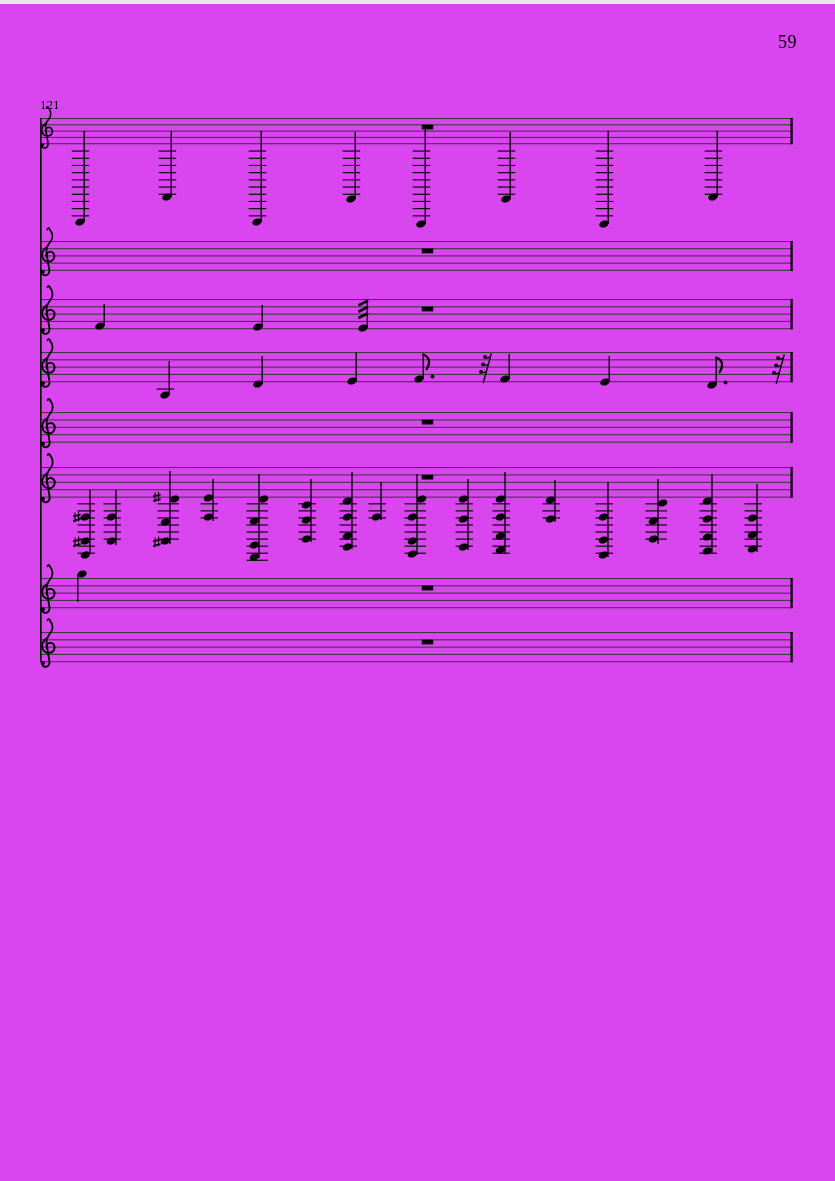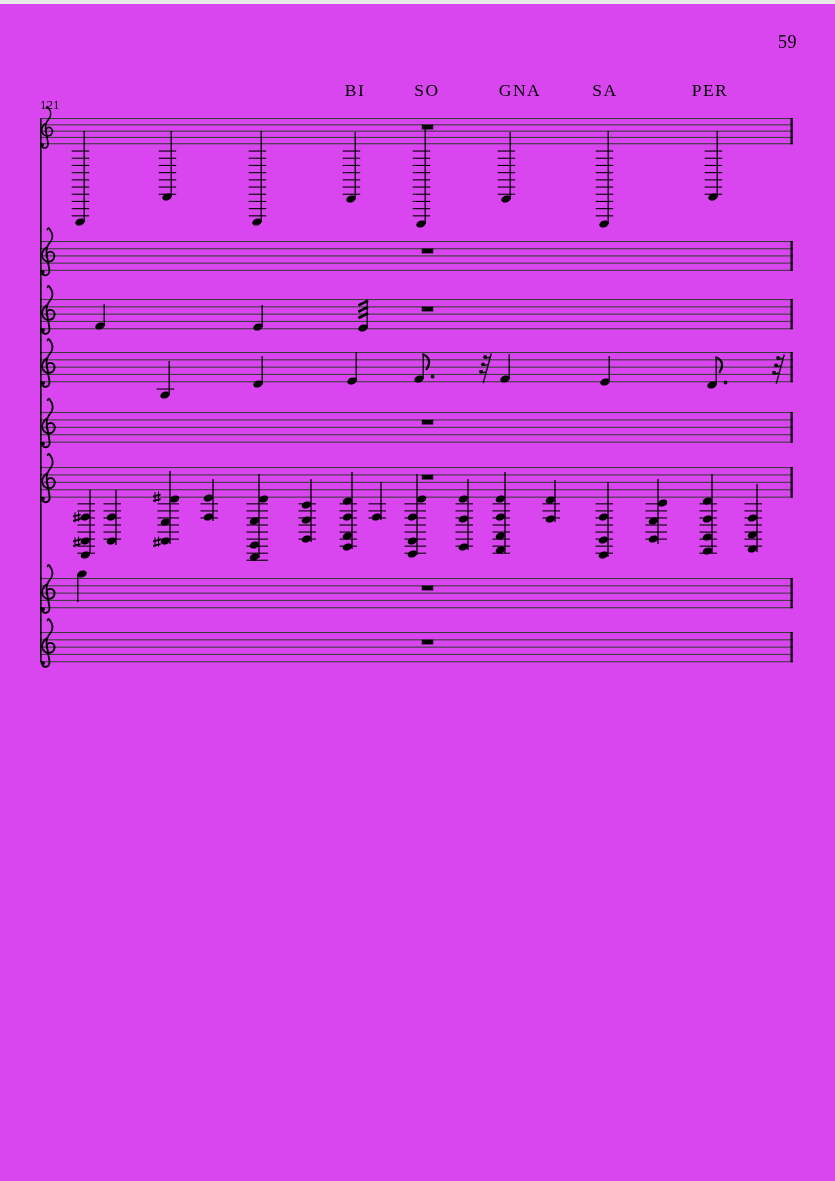--- a/index.html
+++ b/index.html
@@ -10,27 +10,20 @@
   .lyrics-row{position:absolute;left:0;top:0;width:835px;height:30px;}
   .syll{position:absolute;width:140px;margin-left:-70px;text-align:center;font-size:17.5px;letter-spacing:1.5px;}
   #score-svg{position:absolute;left:0;top:0;}
 </style>
 </head>
 <body>
 
 <div class="page">
   <div class="page-number">59</div>
   <div class="measure-number">121</div>
-  <div class="lyrics-row">
-      <span class="syll" style="left: 355px; top: 76px;">BI</span>
-      <span class="syll" style="left: 427px; top: 76px;">SO</span>
-      <span class="syll" style="left: 520px; top: 76px;">GNA</span>
-      <span class="syll" style="left: 605px; top: 76px;">SA</span>
-      <span class="syll" style="left: 710px; top: 76px;">PER</span>
-    </div>
   <svg id="score-svg" width="835" height="1181" viewBox="0 0 835 1181">
     <defs>
       <symbol id="clef" viewBox="0 0 30 76">
         <g fill="none" stroke="#000" stroke-width="2.6" stroke-linecap="round">
           <path d="M 12.2 6.3 C 13 3.5, 15 3.8, 16 7 C 20 12, 20.5 19, 16.5 24 C 11.5 30, 10 35, 11 41 L 14.8 64 C 15.5 68.5, 13.8 72, 10 72.5 C 6.2 73, 4 70, 5 67.2"></path>
           <path d="M 11 32 C 5 35.5, 2.5 43, 6 48.5 C 10 54.5, 19 54, 21.5 48 C 24 42, 19.5 37.5, 15 38.5 C 11.3 39.3, 9.8 43, 11.3 46.5"></path>
         </g>
         <circle cx="5.5" cy="67.5" r="2.8" fill="#000"></circle>
       </symbol>
     </defs>

